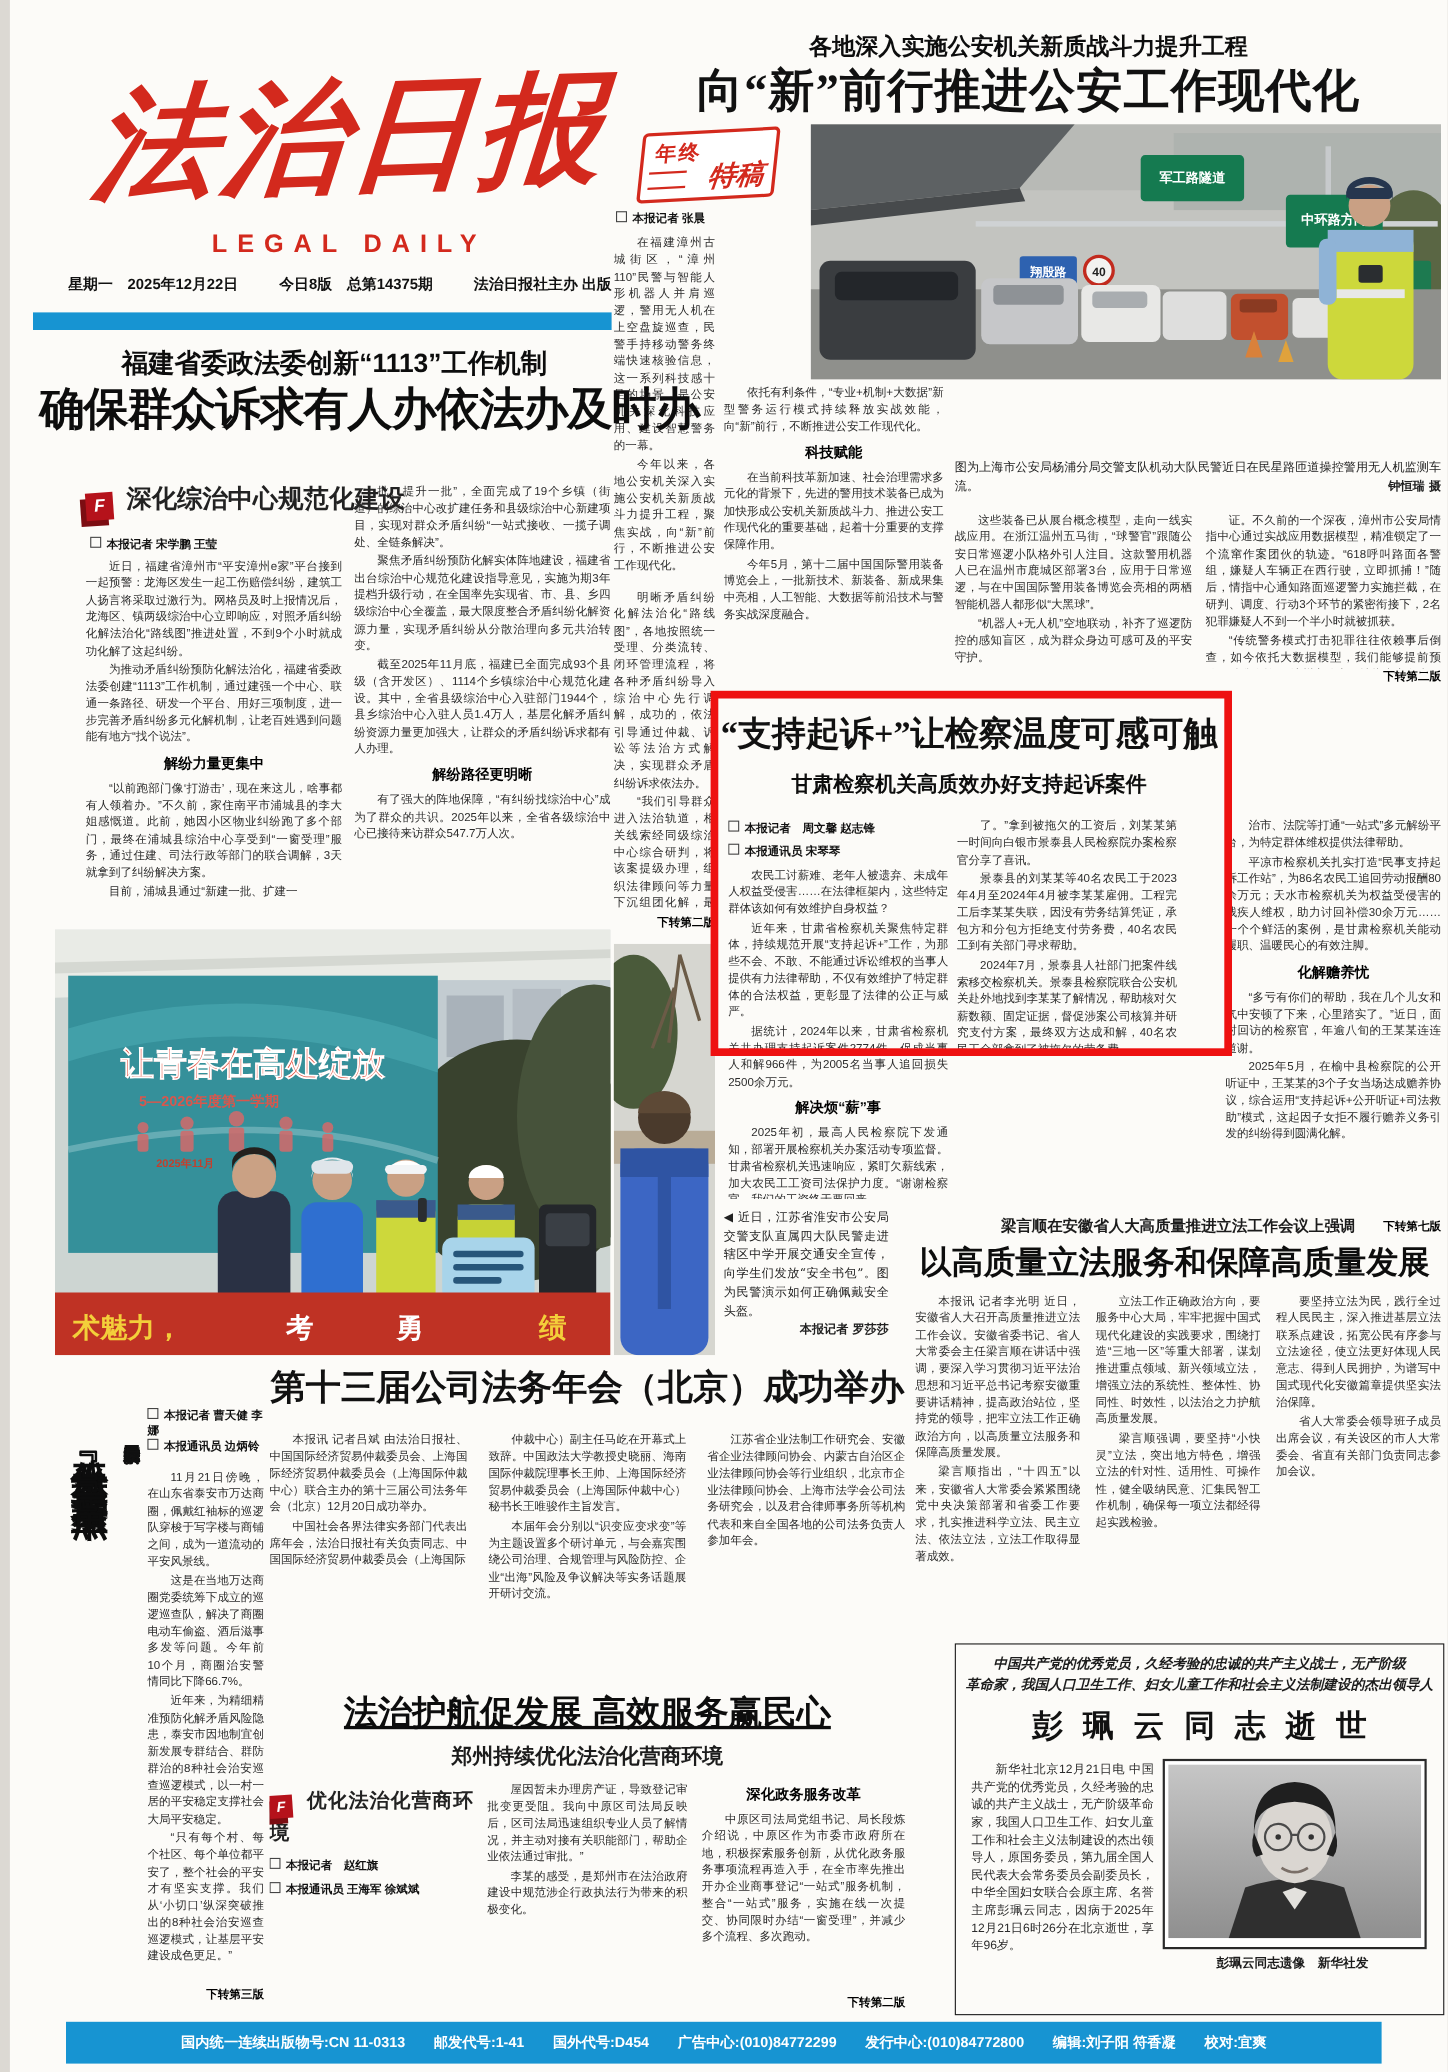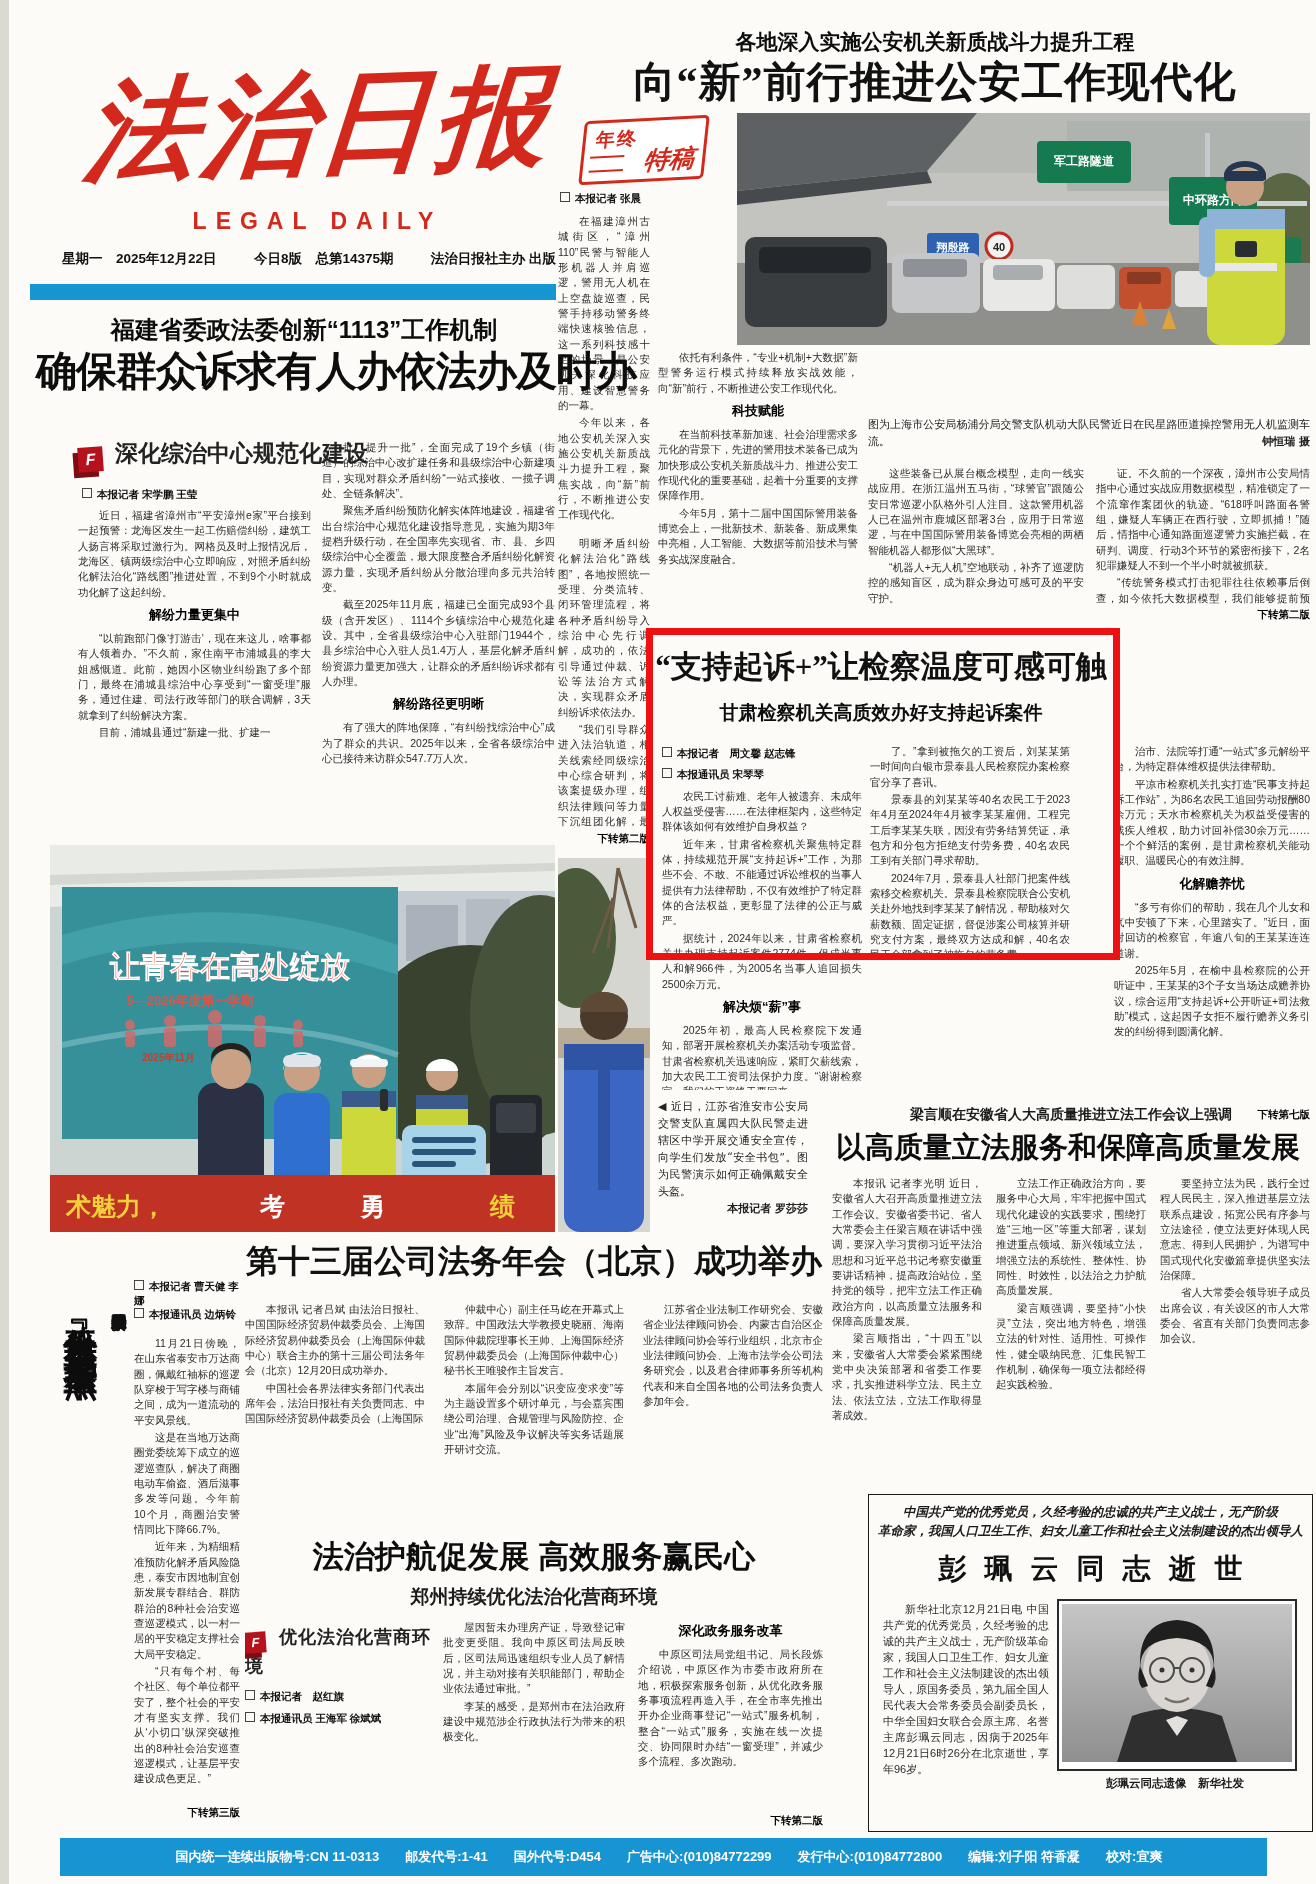--- a/index.html
+++ b/index.html
@@ -19,21 +19,21 @@
   .caption{font-family:"DejaVu Serif","Liberation Serif",serif;font-size:11px;line-height:1.55;text-align:justify;color:#222;}
   .credit{text-align:right;font-weight:bold;font-family:"DejaVu Serif",serif;font-size:11px;color:#222;}
   .brand{font-family:"DejaVu Serif","Liberation Serif",serif;font-style:italic;font-weight:bold;color:#d3291d;font-size:112px;letter-spacing:4px;transform:skewX(-6deg) rotate(-2deg);white-space:nowrap;}
   .cube{display:inline-block;width:25px;height:25px;background:#b5121b;color:#fff;font-weight:900;text-align:center;line-height:25px;font-size:16px;box-shadow:-5px 5px 0 #7c0d12;transform:rotate(-4deg);margin-right:12px;vertical-align:-4px;font-style:italic;}
   .badge{border:3px solid #d3291d;border-radius:5px;transform:skewX(-9deg) rotate(-3deg);background:#fff;}
   .badge .l1{position:absolute;left:10px;top:4px;color:#d3291d;font-weight:900;font-size:19px;letter-spacing:2px;}
   .badge .l2{position:absolute;right:8px;bottom:2px;color:#d3291d;font-weight:900;font-style:italic;font-size:25px;font-family:"DejaVu Serif",serif;}
   .badge .lines{position:absolute;left:6px;bottom:9px;width:34px;height:12px;border-top:2px solid #d3291d;border-bottom:2px solid #d3291d;}
   .vert{writing-mode:vertical-rl;}
   .bluebar{background:#1794d2;}
-  .footerbar{display:flex;justify-content:center;gap:26px;align-items:center;color:#fff;font-weight:bold;font-size:13px;padding-left:11px;}
+  .footerbar{display:flex;justify-content:center;gap:26px;align-items:center;color:#fff;font-weight:bold;font-size:13px;}
   .redbox{border:7px solid #ee1111;background:transparent;pointer-events:none;z-index:40;}
   .obx{border:1.5px solid #1a1a1a;}
 </style>
 </head>
 <body>
 
 <div class="page">
   <div class="edge"></div>
 
   <div class="abs" style="left:85px;top:38px;width:465px;height:172px;display:flex;align-items:center;justify-content:center;">
@@ -139,20 +139,21 @@
 
   <div class="abs ctr" style="left:50px;top:314px;width:508px;font-size:24px;font-weight:bold;color:#0d0d0d;">福建省委政法委创新“1113”工作机制</div>
   <div class="abs ctr hd-black" style="left:36px;top:344px;width:532px;font-size:41px;letter-spacing:-1px;white-space:nowrap;">确保群众诉求有人办依法办及时办</div>
   <div class="abs" style="left:78px;top:438px;height:32px;font-size:23px;font-weight:bold;color:#222;">
     <span class="cube">F</span><span>深化综治中心规范化建设</span>
   </div>
   <div class="abs byline" style="left:82px;top:486px;width:240px;"><span class="sq"></span><span>本报记者 宋学鹏 王莹</span></div>
   <div class="abs bodytext col" style="left:78px;top:508px;width:233px;height:328px;">
     <div>
         <p class="para">近日，福建省漳州市“平安漳州e家”平台接到一起预警：龙海区发生一起工伤赔偿纠纷，建筑工人扬言将采取过激行为。网格员及时上报情况后，龙海区、镇两级综治中心立即响应，对照矛盾纠纷化解法治化“路线图”推进处置，不到9个小时就成功化解了这起纠纷。</p>
+        <p class="para">为推动矛盾纠纷预防化解法治化，福建省委政法委创建“1113”工作机制，通过建强一个中心、联通一条路径、研发一个平台、用好三项制度，进一步完善矛盾纠纷多元化解机制，让老百姓遇到问题能有地方“找个说法”。</p>
       </div>
     <div class="subhead">解纷力量更集中</div>
     <div>
         <p class="para">“以前跑部门像‘打游击’，现在来这儿，啥事都有人领着办。”不久前，家住南平市浦城县的李大姐感慨道。此前，她因小区物业纠纷跑了多个部门，最终在浦城县综治中心享受到“一窗受理”服务，通过住建、司法行政等部门的联合调解，3天就拿到了纠纷解决方案。</p>
         <p class="para">目前，浦城县通过“新建一批、扩建一</p>
       </div>
   </div>
   <div class="abs bodytext col" style="left:322px;top:440px;width:233px;height:396px;">
     <div>
         <p class="para">批、提升一批”，全面完成了19个乡镇（街道）的综治中心改扩建任务和县级综治中心新建项目，实现对群众矛盾纠纷“一站式接收、一揽子调处、全链条解决”。</p>
@@ -316,21 +317,21 @@
     <div class="byline" style="margin:0;"><span class="sq"></span><span>本报通讯员 边炳铃</span></div>
   </div>
   <div class="abs bodytext col" style="left:134px;top:1336px;width:106px;height:466px;">
       <p class="para">11月21日傍晚，在山东省泰安市万达商圈，佩戴红袖标的巡逻队穿梭于写字楼与商铺之间，成为一道流动的平安风景线。</p>
       <p class="para">这是在当地万达商圈党委统筹下成立的巡逻巡查队，解决了商圈电动车偷盗、酒后滋事多发等问题。今年前10个月，商圈治安警情同比下降66.7%。</p>
       <p class="para">近年来，为精细精准预防化解矛盾风险隐患，泰安市因地制宜创新发展专群结合、群防群治的8种社会治安巡查巡逻模式，以一村一居的平安稳定支撑社会大局平安稳定。</p>
       <p class="para">“只有每个村、每个社区、每个单位都平安了，整个社会的平安才有坚实支撑。我们从‘小切口’纵深突破推出的8种社会治安巡查巡逻模式，让基层平安建设成色更足。”</p>
     </div>
   <div class="abs jump" style="left:134px;top:1806px;width:106px;">下转第三版</div>
 
-  <div class="abs ctr hd-black" style="left:245px;top:1536px;width:578px;font-size:31px;white-space:nowrap;">法治护航促发展 高效服务赢民心</div>
+  <div class="abs ctr hd-black" style="left:245px;top:1536px;width:578px;font-size:31px;white-space:nowrap;text-decoration:underline;">法治护航促发展 高效服务赢民心</div>
   <div class="abs ctr" style="left:245px;top:1584px;width:578px;font-size:19px;font-weight:bold;">郑州持续优化法治化营商环境</div>
   <div class="abs bodytext col" style="left:245px;top:1620px;width:185px;height:212px;">
     <div style="font-size:18px;font-weight:bold;color:#222;margin:4px 0 10px 0;"><span class="cube" style="width:21px;height:21px;line-height:21px;font-size:13px;">F</span><span>优化法治化营商环境</span></div>
     <div class="byline"><span class="sq"></span><span>本报记者　赵红旗</span></div>
     <div class="byline"><span class="sq"></span><span>本报通讯员 王海军 徐斌斌</span></div>
   </div>
   <div class="abs bodytext col" style="left:443px;top:1620px;width:182px;height:212px;">
       <p class="para">屋因暂未办理房产证，导致登记审批变更受阻。我向中原区司法局反映后，区司法局迅速组织专业人员了解情况，并主动对接有关职能部门，帮助企业依法通过审批。”</p>
       <p class="para">李某的感受，是郑州市在法治政府建设中规范涉企行政执法行为带来的积极变化。</p>
     </div>

